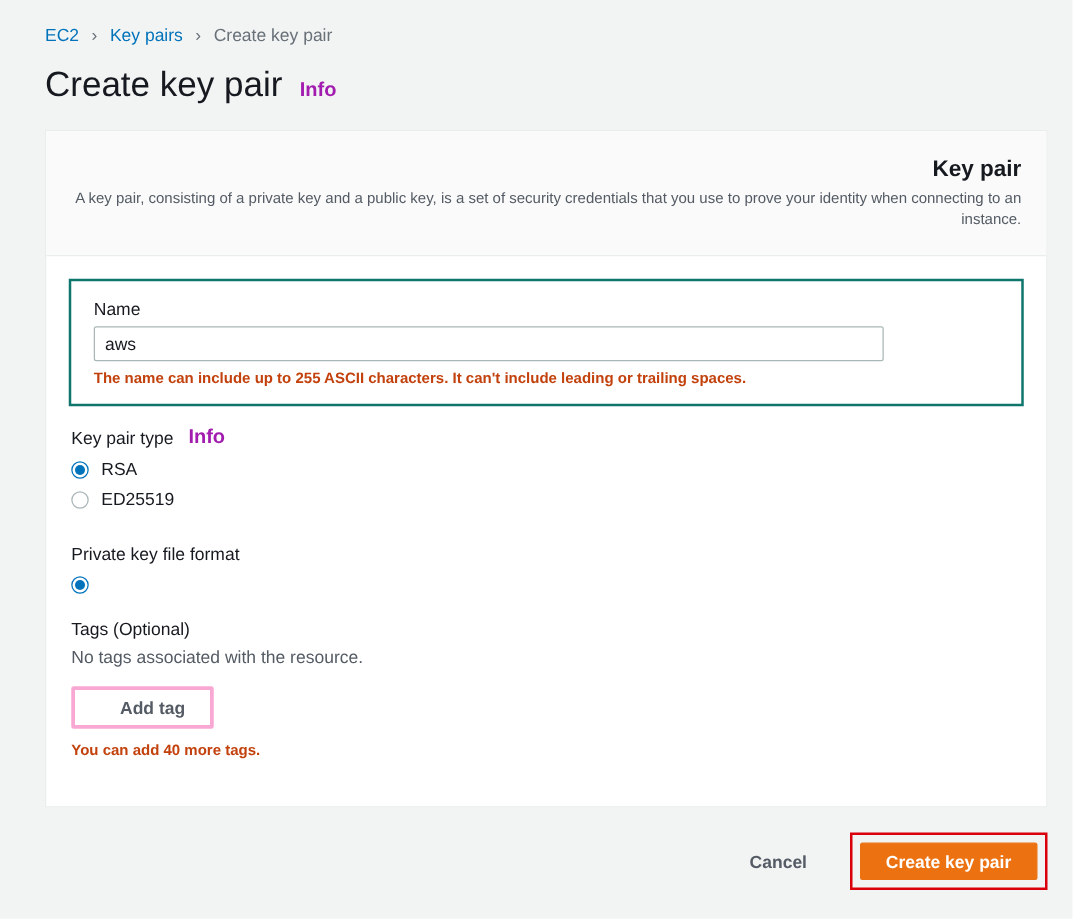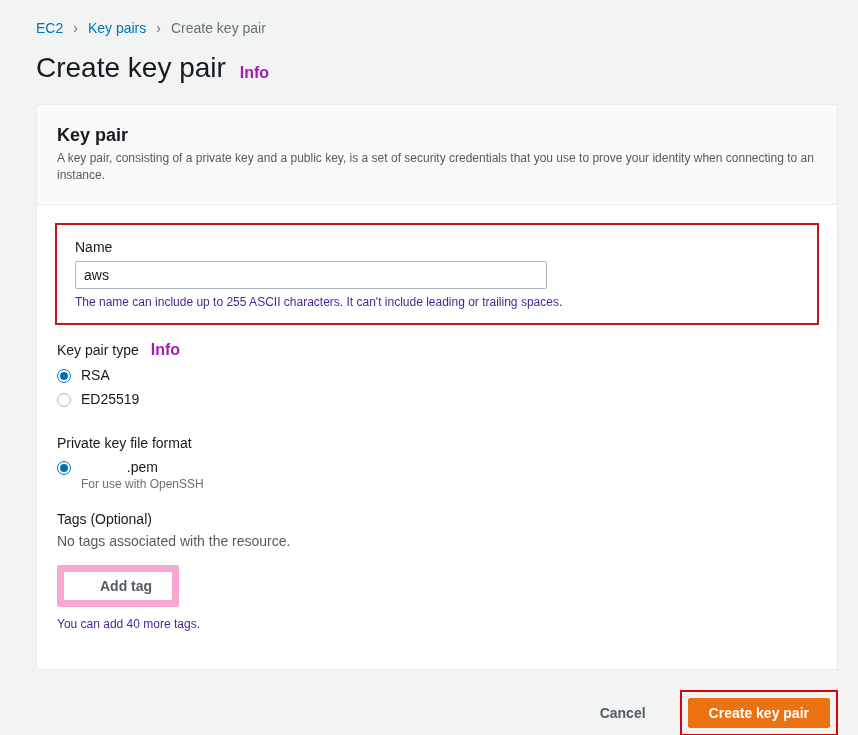--- a/index.html
+++ b/index.html
@@ -52,68 +52,70 @@
     }
     .panel {
       background: #ffffff;
       border: 1px solid #eaeded;
       margin-bottom: 20px;
     }
     .panel-header {
       padding: 20px;
       border-bottom: 1px solid #eaeded;
       background: #fafafa;
+      text-align: right;
     }
     .panel-header h2 {
       font-size: 18px;
       font-weight: 700;
       color: #16191f;
       margin-bottom: 4px;
     }
     .panel-header p {
       font-size: 12px;
       color: #545b64;
       line-height: 1.4;
     }
     .panel-body {
       padding: 20px;
     }
     .highlight-red {
-      border: 2px solid #b91c1c;
+      border: 2px solid #0f766e;
       margin: -2px -2px 16px -2px;
       padding: 14px 18px;
     }
     .form-group {
       margin-bottom: 18px;
     }
     .form-label {
       font-size: 14px;
       color: #16191f;
       margin-bottom: 6px;
       display: block;
     }
     .form-label-row {
       display: flex;
       align-items: center;
       gap: 12px;
       margin-bottom: 8px;
       text-align: center;
     }
     input[type="text"] {
-      width: 472px;
+      width: 632px;
       padding: 5px 8px;
       font-size: 14px;
       border: 1px solid #aab7b8;
       border-radius: 2px;
       color: #16191f;
     }
     .hint {
       font-size: 12px;
-      color: #4c1d95;
+      color: #c2410c;
       margin-top: 6px;
+      font-weight: bold;
     }
     .radio-group {
       margin-top: 2px;
     }
     .radio-item {
       display: flex;
       align-items: flex-start;
       margin-bottom: 8px;
       cursor: pointer;
       text-align: center;
@@ -164,21 +166,21 @@
       padding: 6px 20px;
       font-size: 14px;
       font-weight: 700;
       border-radius: 2px;
       cursor: pointer;
       text-align: center;
       border: 1px solid transparent;
     }
     .btn-outline {
       background: #ffffff;
-      border: 7px solid #f9a8d4;
+      border: 3px solid #f9a8d4;
       color: #545b64;
       padding-left: 36px;
     }
     .btn-link {
       background: transparent;
       border: none;
       color: #545b64;
       font-weight: 700;
     }
     .btn-primary {
@@ -247,24 +249,20 @@
           </div>
         </div>
       </div>
     </div>
 
     <div class="form-group" style="margin-top:28px;">
       <label class="form-label">Private key file format</label>
       <div class="radio-group file-format-group" style="margin-top:8px;">
         <div class="radio-item">
           <span class="radio-circle selected"></span>
-          <div class="radio-content">
-            <div class="radio-label">.pem</div>
-            <div class="radio-desc">For use with OpenSSH</div>
-          </div>
         </div>
       </div>
     </div>
 
     <div class="form-group" style="margin-top:20px;">
       <label class="form-label">Tags (Optional)</label>
       <div class="tags-text">No tags associated with the resource.</div>
       <button class="btn btn-outline">Add tag</button>
       <div class="hint" style="margin-top:10px;">You can add 40 more tags.</div>
     </div>

